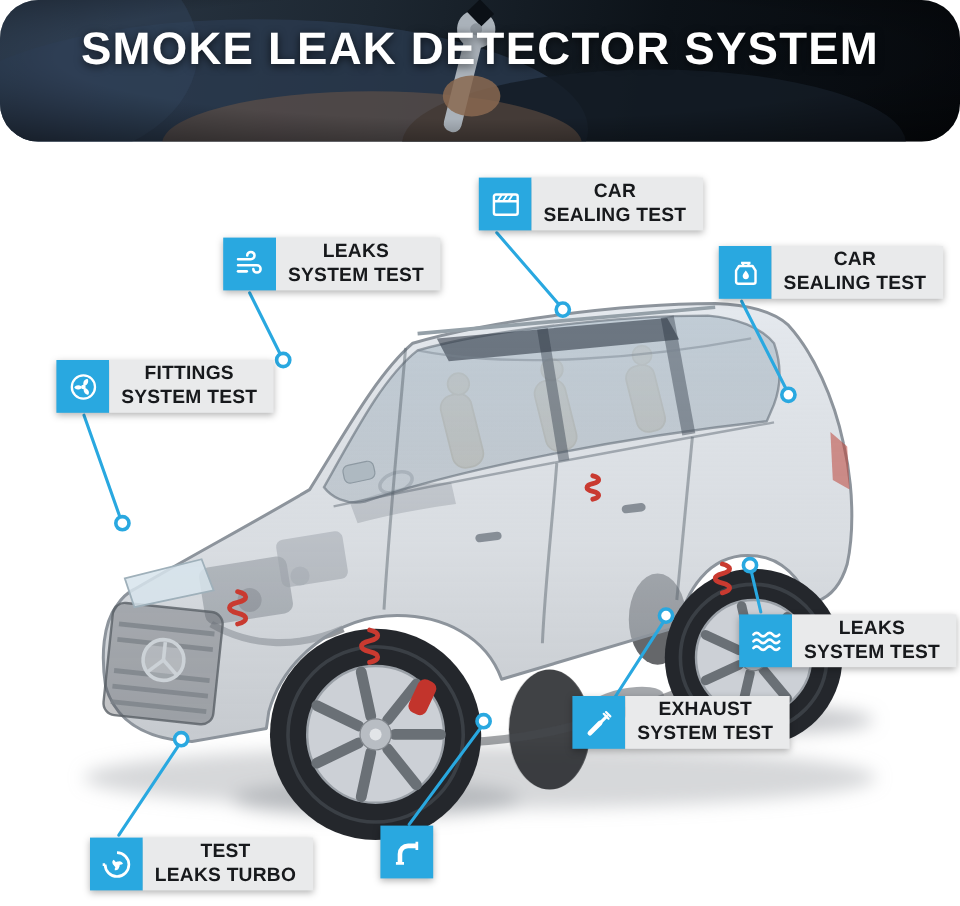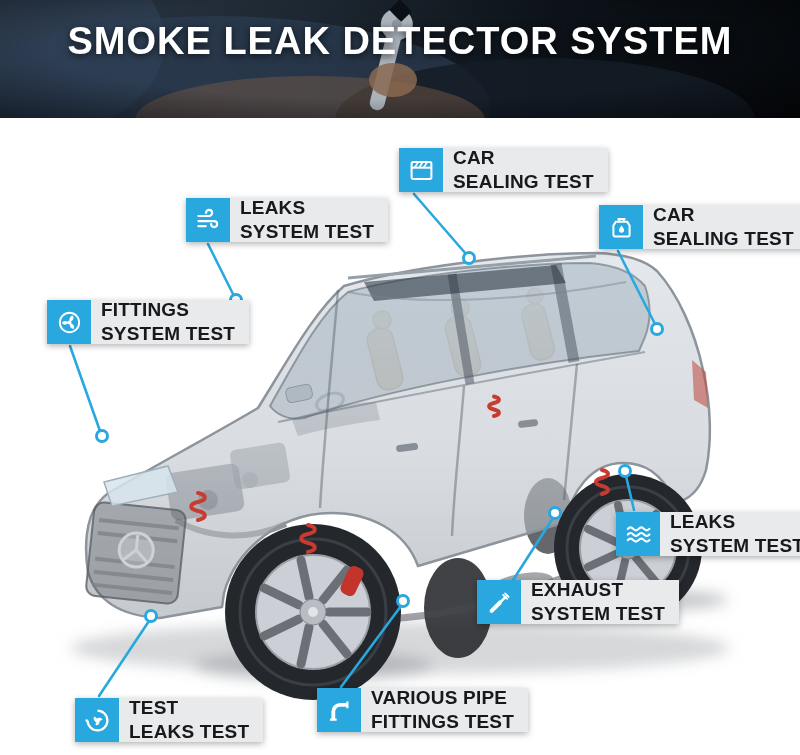--- a/index.html
+++ b/index.html
@@ -2,40 +2,40 @@
 <html style="--accent: #29a8e0; --label-bg: #e9eaeb; --label-text: #17191c;"><head>
 <meta charset="utf-8">
 <style>
   html,body{margin:0;padding:0;background:#fff;}
   .page{position:relative;width:800px;height:755px;overflow:hidden;background:#fff;
         font-family:"Liberation Sans",sans-serif;}
 
   
   .header{position:absolute;left:0;top:0;width:800px;height:118px;z-index:2;
           background:linear-gradient(100deg,#2c3948 0%,#1d2731 38%,#0c1218 68%,#06090d 100%);
-          overflow:hidden;}
+          overflow:hidden;border-radius:32px;}
   .hero-art{position:absolute;left:0;top:0;width:800px;height:118px;}
   .title{position:absolute;left:50%;top:20px;transform:translateX(-50%);margin:0;z-index:3;
          color:#fff;font-size:38px;font-weight:700;letter-spacing:1px;white-space:nowrap;
          text-shadow:0 2px 7px rgba(0,0,0,.65);}
 
   
   .scene{position:absolute;left:0;top:0;width:800px;height:755px;z-index:1;pointer-events:none;}
   .leader{stroke:var(--accent,#29a8e0);stroke-width:2.6;stroke-linecap:round;}
   .dot{fill:#fff;stroke:var(--accent,#29a8e0);stroke-width:3;}
 
   
   .callout{position:absolute;display:flex;height:44px;z-index:5;
            filter:drop-shadow(0 2px 3px rgba(0,0,0,.30));}
   .callout .ic{width:44px;height:44px;flex:0 0 44px;background:var(--accent,#29a8e0);
                display:flex;align-items:center;justify-content:center;}
   .callout .lbl{background:var(--label-bg,#e9eaeb);display:flex;flex-direction:column;
                 justify-content:center;padding:0 14px 0 10px;gap:2px;}
-  .callout .lbl span{font-size:19px;font-weight:700;color:var(--label-text,#17191c);
-                     line-height:1.15;letter-spacing:.2px;white-space:nowrap;}
+  .callout .lbl span{font-size:16px;font-weight:700;color:var(--label-text,#17191c);
+                     line-height:1.15;letter-spacing:.2px;white-space:nowrap;text-align:center;}
 </style>
 </head>
 <body>
 
 <div class="page">
 
   <div class="header">
     <svg class="hero-art" viewBox="0 0 800 118" aria-hidden="true">
       <defs>
         <radialGradient id="vig" cx="50%" cy="40%" r="80%">
@@ -347,40 +347,36 @@
 
   <div class="callout" style="left:317px;top:688px">
     <div class="ic">
       <svg viewBox="0 0 24 24" width="27" height="27">
           <g fill="none" stroke="#fff">
         <path d="M6.5 20v-7a6 6 0 0 1 6-6H19" stroke-width="3.4"></path>
         <path d="M3.5 20h6M19 4v6" stroke-width="2"></path>
           </g>
         </svg>
     </div>
-    <div class="lbl">
-      <span>VARIOUS PIPE</span>
-      <span>FITTINGS TEST</span>
-    </div>
   </div>
 
   <div class="callout" style="left:75px;top:698px">
     <div class="ic">
       <svg viewBox="0 0 24 24" width="27" height="27">
         <g fill="none" stroke="#fff">
             <path d="M12 3.2a8.8 8.8 0 1 1-8.8 8.8" stroke-width="2"></path>
             <path d="M3.2 12H1.4" stroke-width="2"></path>
           </g>
         <g fill="#fff">
             <circle cx="12" cy="12" r="2.1"></circle>
           <path d="M12 9.9c2.2-.9 3.8-.3 4.4 1.5-1.5 1.1-3.2.9-4.4-.4z"></path>
           <path d="M12 9.9c2.2-.9 3.8-.3 4.4 1.5-1.5 1.1-3.2.9-4.4-.4z" transform="rotate(120 12 12)"></path>
           <path d="M12 9.9c2.2-.9 3.8-.3 4.4 1.5-1.5 1.1-3.2.9-4.4-.4z" transform="rotate(240 12 12)"></path>
           </g>
       </svg>
     </div>
     <div class="lbl">
       <span>TEST</span>
-      <span>LEAKS TEST</span>
+      <span>LEAKS TURBO</span>
     </div>
   </div>
 
 </div>
 
 </body></html>

